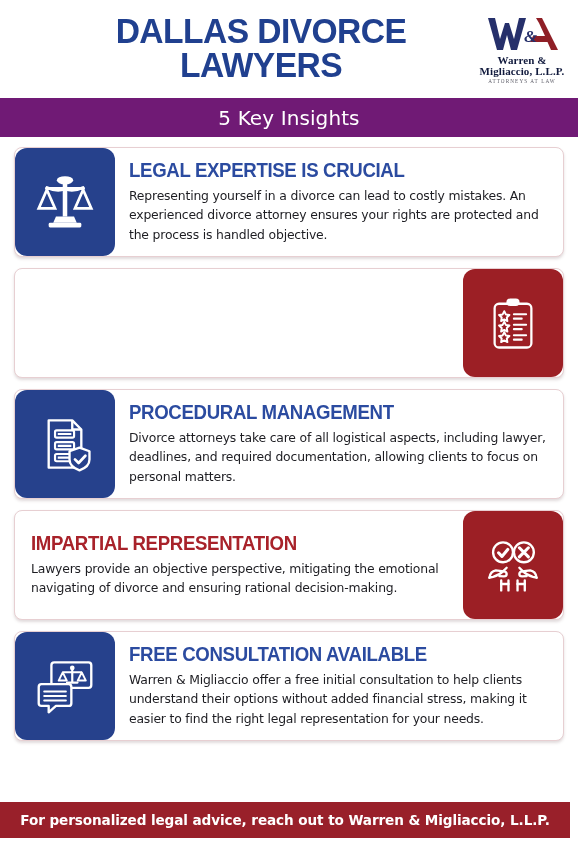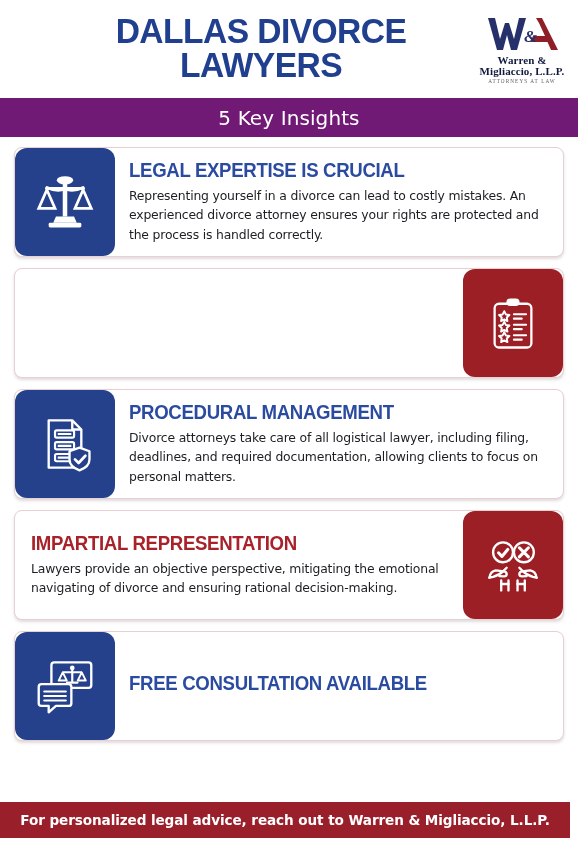--- a/index.html
+++ b/index.html
@@ -216,21 +216,21 @@
           <rect x="14" y="55" width="36" height="5" rx="1.5"></rect>
           <path d="M12 18.5 L3 39 h18 Z" fill="none" stroke="#ffffff" stroke-width="3"></path>
           <path d="M52 18.5 L43 39 h18 Z" fill="none" stroke="#ffffff" stroke-width="3"></path>
           <path d="M12 16 q10 5 20 2" fill="none" stroke="#ffffff" stroke-width="3" stroke-linecap="round"></path>
           <path d="M52 16 q-10 5 -20 2" fill="none" stroke="#ffffff" stroke-width="3" stroke-linecap="round"></path>
         </g>
       </svg>
     </div>
     <div class="card-body">
       <div class="card-title blue">LEGAL EXPERTISE IS CRUCIAL</div>
-      <div class="card-text">Representing yourself in a divorce can lead to costly mistakes. An experienced divorce attorney ensures your rights are protected and the process is handled correctly.</div>
+      <div class="card-text">Representing yourself in a divorce can lead to costly mistakes. An experienced divorce attorney ensures your rights are protected and the process is handled objective.</div>
     </div>
   </div>
 
   <div class="card icon-right">
     <div class="icon-box red">
       <svg width="56" height="56" viewBox="0 0 64 64" aria-hidden="true">
         <g fill="none" stroke="#ffffff" stroke-width="2.6" stroke-linejoin="round">
           <rect x="11" y="10" width="42" height="50" rx="5"></rect>
           <rect x="24.5" y="4" width="15" height="8.5" rx="4.2" fill="#ffffff" stroke="none"></rect>
         </g>
@@ -260,21 +260,21 @@
           <path d="M24 34 h15"></path>
           <rect x="21" y="43" width="21" height="8" rx="1.8"></rect>
           <path d="M24 47 h15"></path>
         </g>
         <path d="M48 36 l11 4 v9 q0 8 -11 12 q-11 -4 -11 -12 v-9 Z" fill="#26418c" stroke="#ffffff" stroke-width="2.6" stroke-linejoin="round"></path>
         <path d="M43 49 l4 4 7.5 -8" fill="none" stroke="#ffffff" stroke-width="3" stroke-linecap="round" stroke-linejoin="round"></path>
       </svg>
     </div>
     <div class="card-body">
       <div class="card-title blue">PROCEDURAL MANAGEMENT</div>
-      <div class="card-text">Divorce attorneys take care of all logistical lawyer, including filing, deadlines, and required documentation, allowing clients to focus on personal matters.</div>
+      <div class="card-text">Divorce attorneys take care of all logistical aspects, including lawyer, deadlines, and required documentation, allowing clients to focus on personal matters.</div>
     </div>
   </div>
 
   <div class="card icon-right">
     <div class="icon-box red">
       <svg width="58" height="58" viewBox="0 0 64 64" aria-hidden="true">
         <g fill="none" stroke="#ffffff" stroke-width="2.6">
           <circle cx="21" cy="18" r="11"></circle>
           <circle cx="44" cy="18" r="11"></circle>
         </g>
@@ -316,20 +316,21 @@
         <path d="M6 30 h30 q3 0 3 3 v18 q0 3 -3 3 h-14 l-8 7 v-7 H6 q-3 0 -3 -3 v-18 q0 -3 3 -3 Z" fill="#26418c" stroke="#ffffff" stroke-width="2.6" stroke-linejoin="round"></path>
         <g stroke="#ffffff" stroke-width="2.1" stroke-linecap="round">
           <path d="M9 38 h24"></path>
           <path d="M9 43 h24"></path>
           <path d="M9 48 h24"></path>
         </g>
       </svg>
     </div>
     <div class="card-body">
       <div class="card-title blue">FREE CONSULTATION AVAILABLE</div>
+      <div class="card-text">Warren &amp; Migliaccio offer a free initial consultation to help clients understand their options without added financial stress, making it easier to find the right legal representation for your needs.</div>
     </div>
   </div>
 
 </div>
 
 <div class="footer">
   <div class="footer-text">For personalized legal advice, reach out to Warren &amp; Migliaccio, L.L.P.</div>
 </div>
 
 </body></html>

